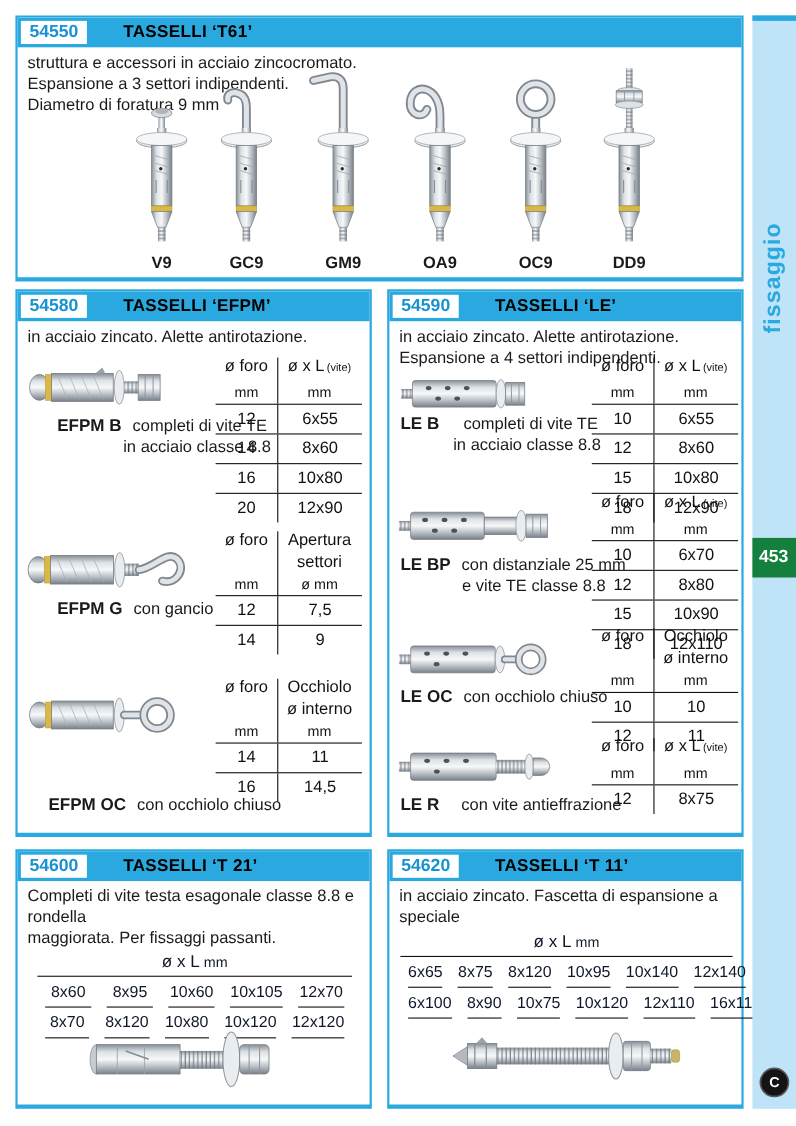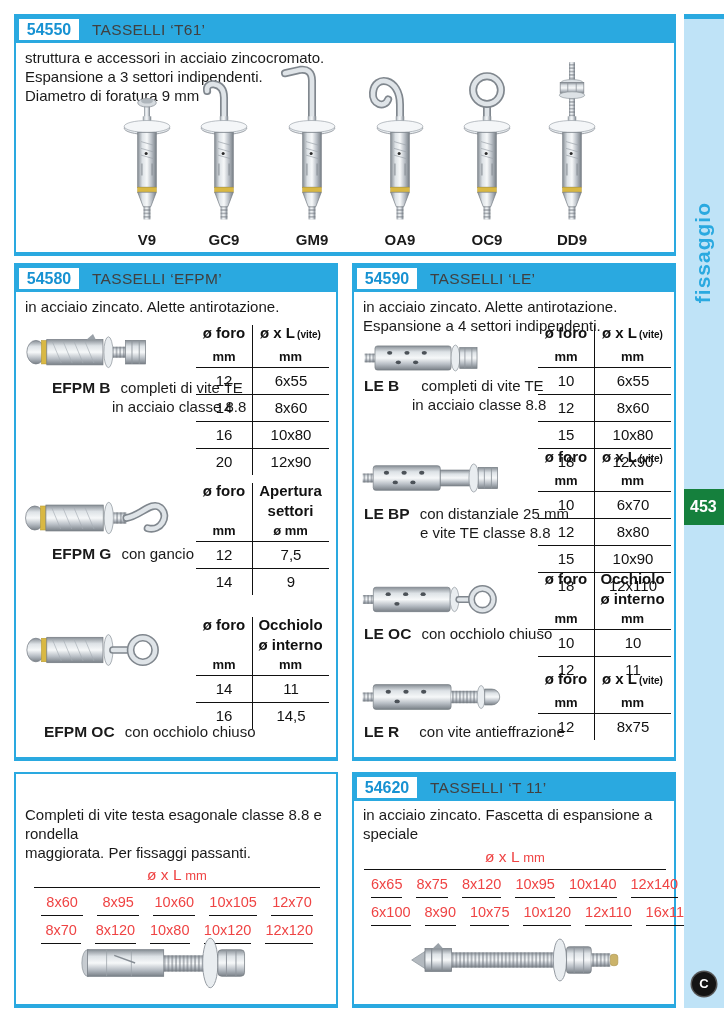--- a/index.html
+++ b/index.html
@@ -1,39 +1,39 @@
 <!DOCTYPE html>
 <html><head>
 <meta charset="utf-8">
 <style>
   html,body{margin:0;padding:0;background:#fff;}
   body{width:724px;height:1024px;position:relative;font-family:"Liberation Sans",sans-serif;color:#1a1a1a;overflow:hidden;}
   .panel{position:absolute;background:#fff;border:2px solid #2aa9e0;border-bottom-width:4px;box-sizing:border-box;}
-  .hdr{position:absolute;top:0;left:0;right:0;height:27px;background:#2aa9e0;display:flex;align-items:center;}
+  .hdr{position:absolute;top:0;left:0;right:0;height:27px;background:#2aa9e0;display:flex;align-items:center;gap:20px;}
   .hdr .code{background:#fff;color:#1792d2;font-weight:bold;font-size:16px;height:21px;line-height:21px;margin-left:3px;padding:0 7px;min-width:46px;text-align:center;}
-  .hdr .ttl{color:#404040;font-weight:normal;font-size:15.5px;margin-left:13px;letter-spacing:.3px;}
+  .hdr .ttl{color:#000000;font-weight:bold;font-size:15.5px;margin-left:13px;letter-spacing:.3px;}
   .desc{position:absolute;font-size:15px;line-height:19px;}
   .cap{position:absolute;font-size:15px;white-space:nowrap;}
   .cap .nm{font-size:15.5px;}
   .cap .ct{margin-left:10px;}
   .cap2{position:absolute;font-size:15px;white-space:nowrap;}
   
   .spec{position:absolute;font-size:15px;color:#111;}
-  .spec .hrow{display:flex;font-weight:bold;}
+  .spec .hrow{display:flex;}
   .spec .hc{display:flex;flex-direction:column;justify-content:space-between;align-items:center;padding-bottom:3px;box-sizing:border-box;}
   .spec .c1{width:56px;}
   .spec .c2{width:76px;}
   .spec .hc.c2,.spec .drow .c2{border-left:1.5px solid #111;}
   .spec .hm{font-size:15px;line-height:16px;white-space:nowrap;}
   .spec .hn{font-size:10px;margin-left:2px;}
   .spec .hu{font-size:13px;}
   .spec .drow{display:flex;border-top:1.5px solid #111;}
   .spec .drow span{height:26px;line-height:26px;text-align:center;display:block;}
   
-  .ttab{position:absolute;text-align:center;color:#ef4444;}
+  .ttab{position:absolute;text-align:center;color:#0f172a;}
   .ttab .th{font-size:15.5px;border-bottom:1.5px solid #111;padding-bottom:3px;}
   .ttab .thu{font-size:13px;}
   .ttab .trow{display:flex;}
   .ttab .trow span{flex:1;margin:0 7px;border-bottom:1.5px solid #111;height:27px;line-height:29px;font-size:14.5px;white-space:nowrap;}
   
   .img{position:absolute;}
   .plabel{position:absolute;font-weight:bold;font-size:15px;text-align:center;width:80px;}
   
   .sidebar{position:absolute;left:684px;top:14px;width:40px;height:994px;background:#bfe3f7;}
   .side-cap{position:absolute;top:0;left:0;right:0;height:5px;background:#2aa9e0;}
@@ -437,20 +437,24 @@
         </div>
     </div>
     <div class="drow">
         <span class="c1">12</span>
         <span class="c2">8x75</span>
       </div>
   </div>
 </section>
 
 <section class="panel" style="left:14px;top:772px;width:324px;height:236px;">
+  <div class="hdr">
+    <span class="code">54600</span>
+    <span class="ttl">TASSELLI ‘T 21’</span>
+  </div>
   <div class="desc" style="left:9px;top:31px;">
     <div>Completi di vite testa esagonale classe 8.8 e rondella</div>
     <div>maggiorata. Per fissaggi passanti.</div>
   </div>
   <div class="ttab" style="left:18px;top:92px;width:286px;">
     <div class="th"><span>ø x L</span> <span class="thu">mm</span></div>
     <div class="trow">
       <span>8x60</span>
         <span>8x95</span>
         <span>10x60</span>

